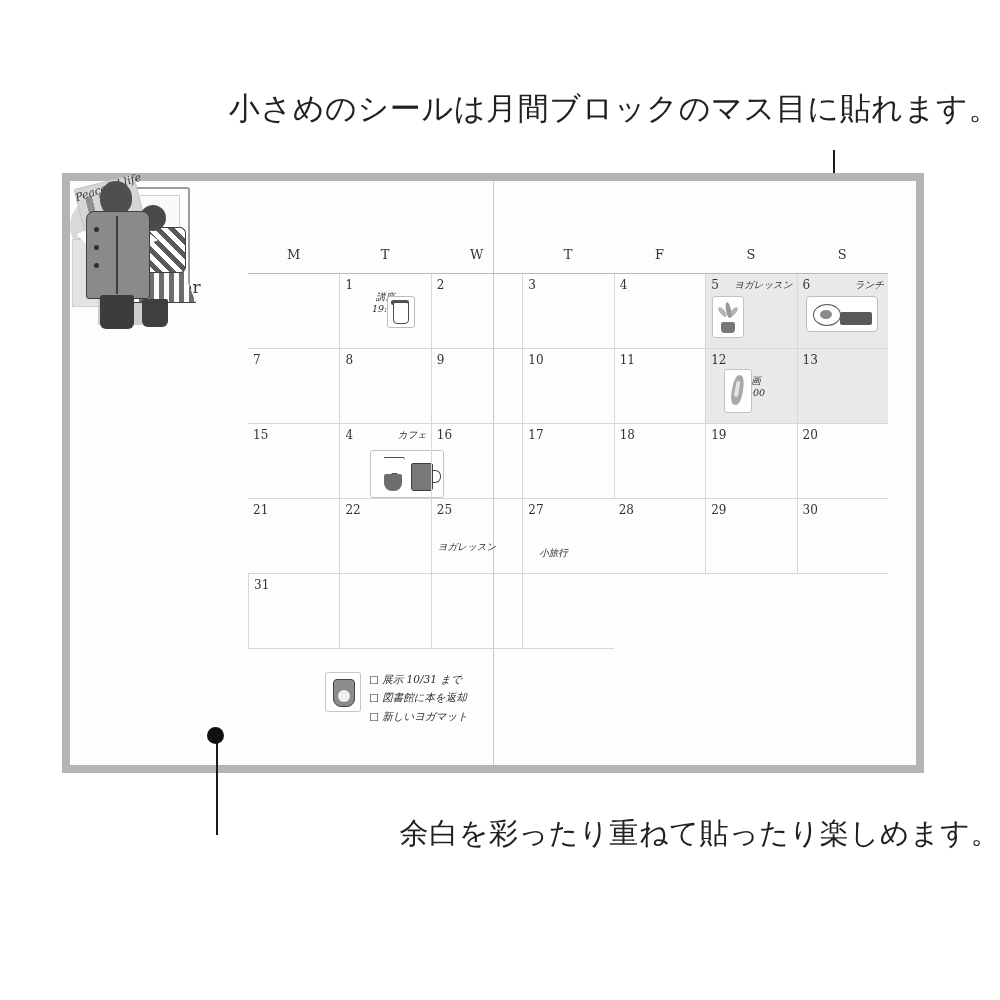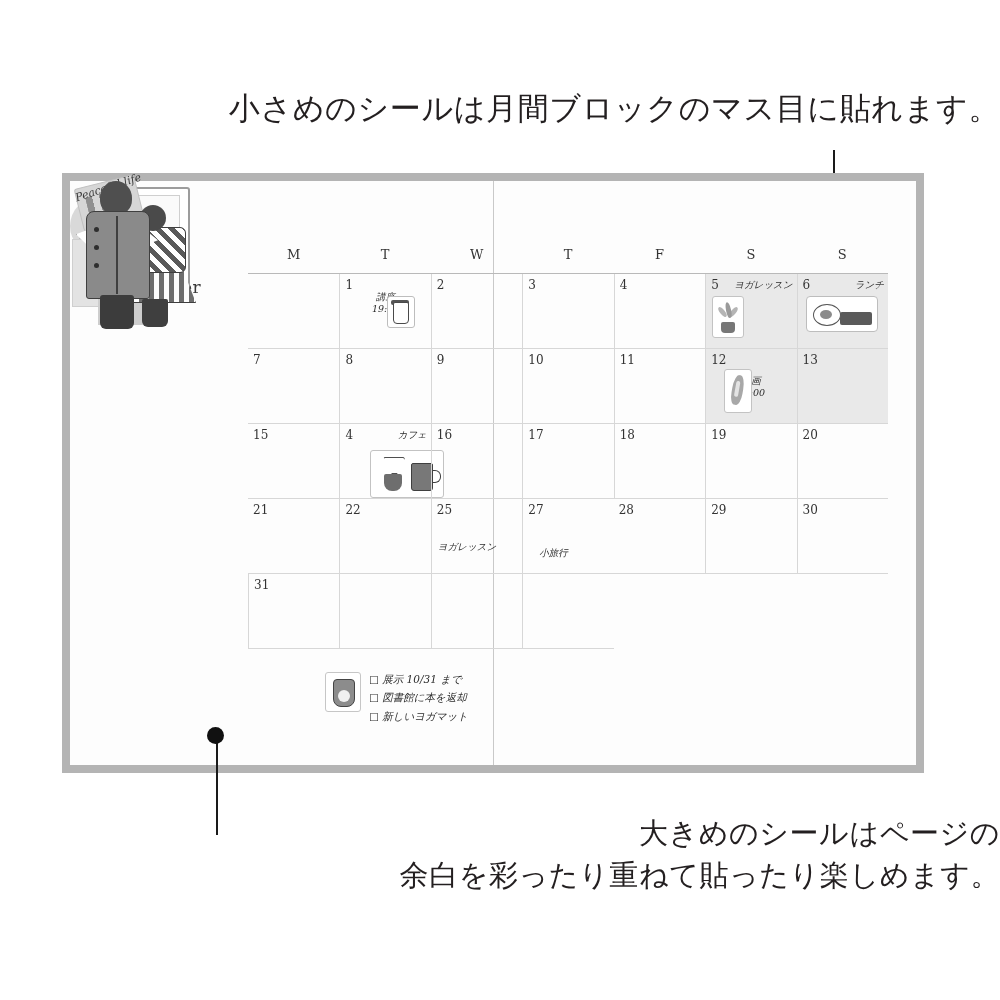--- a/index.html
+++ b/index.html
@@ -642,15 +642,14 @@
         <div class="btn2"></div>
         <div class="btn3"></div>
       <div class="legs"></div>
     </div>
   </div>
 </div>
 
 <div class="leader" id="leader-bottom"></div>
 <div id="dot-bottom"></div>
 <div class="caption" id="caption-bottom">
-  <div>大きめのシールはページの</div>
   <div>余白を彩ったり重ねて貼ったり楽しめます。</div>
 </div>
 
 </body></html>

